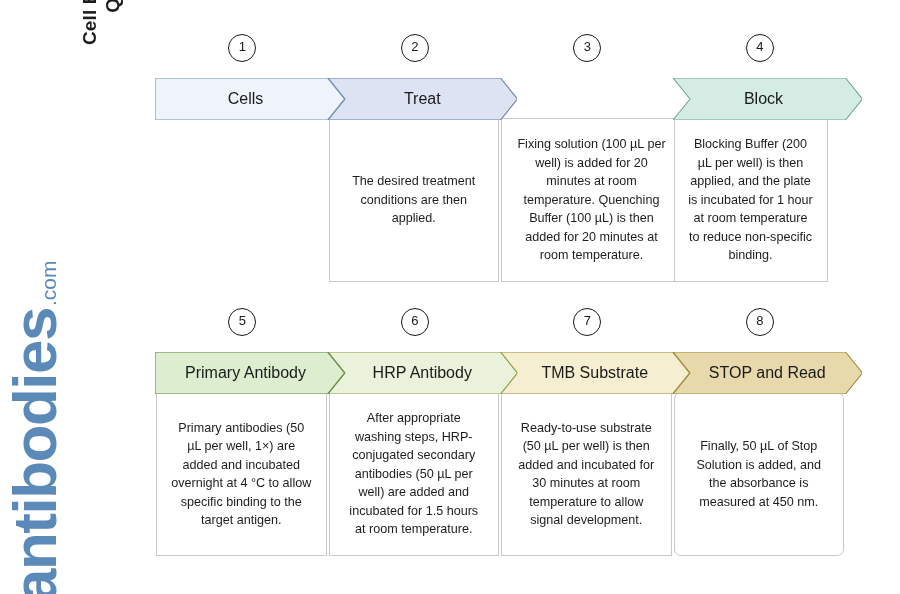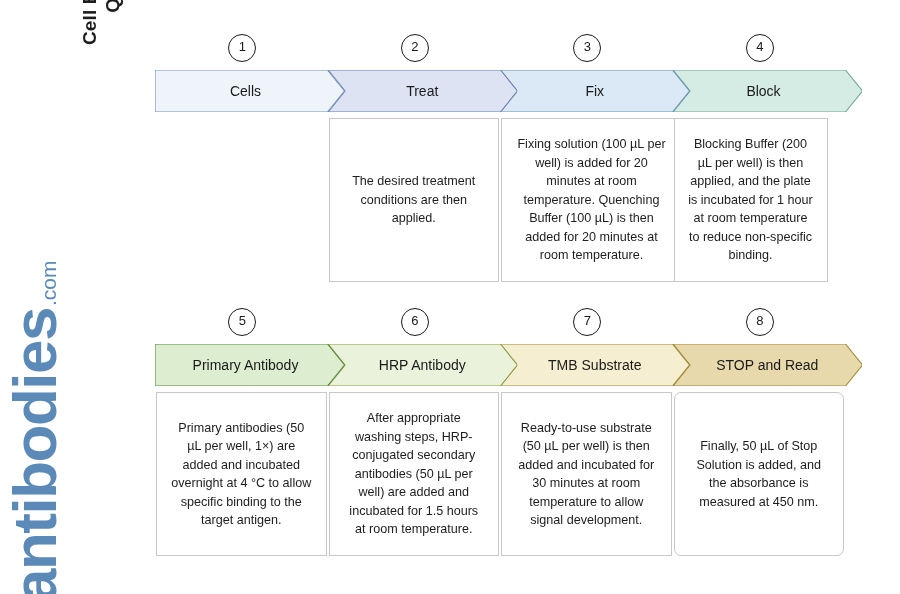--- a/index.html
+++ b/index.html
@@ -97,27 +97,27 @@
     text-align: center;
     color: #1a1a1a;
   }
 
   .chev-strip {
     position: relative;
     height: 42px;
   }
   .chev {
     position: absolute;
-    top: 0;
+    top: 8px;
     height: 42px;
     display: flex;
     align-items: center;
     justify-content: center;
     box-sizing: border-box;
-    font-size: 14px;
+    font-size: 16px;
     color: #1a1a1a;
   }
   .chev span { position: relative; z-index: 2; }
   .chev .shape {
     position: absolute;
     inset: 0;
     z-index: 1;
   }
 
   .cards {
@@ -171,26 +171,20 @@
           <polygon points="0,0 172.5,0 189.5,21 172.5,42 0,42 0,21" fill="#eff4fb" stroke="#6f93b8" stroke-width="1.1"></polygon>
         </svg>
         <span style="margin-left: 0px; margin-right: 8.5px;">Cells</span>
       </div>
       <div class="chev" style="left: 172.5px; width: 189.5px; z-index: 9;">
         <svg class="shape" viewBox="0 0 189.5 42" preserveAspectRatio="none">
           <polygon points="0,0 172.5,0 189.5,21 172.5,42 0,42 17,21" fill="#dee3f4" stroke="#6b7fb5" stroke-width="1.1"></polygon>
         </svg>
         <span style="margin-left: 8.5px; margin-right: 8.5px;">Treat</span>
       </div>
-      <div class="chev" style="left: 345px; width: 189.5px; z-index: 8;">
-        <svg class="shape" viewBox="0 0 189.5 42" preserveAspectRatio="none">
-          <polygon points="0,0 172.5,0 189.5,21 172.5,42 0,42 17,21" fill="#dbe8f6" stroke="#6f93b8" stroke-width="1.1"></polygon>
-        </svg>
-        <span style="margin-left: 8.5px; margin-right: 8.5px;">Fix</span>
-      </div>
       <div class="chev" style="left: 517.5px; width: 189.5px; z-index: 7;">
         <svg class="shape" viewBox="0 0 189.5 42" preserveAspectRatio="none">
           <polygon points="0,0 172.5,0 189.5,21 172.5,42 0,42 17,21" fill="#d4ece3" stroke="#6fa894" stroke-width="1.1"></polygon>
         </svg>
         <span style="margin-left: 8.5px; margin-right: 16px;">Block</span>
       </div>
     </div>
   <div class="cards">
       <div class="card" style="left: 173.5px; width: 170.5px;">
         <p>The desired treatment conditions are then applied.</p>

